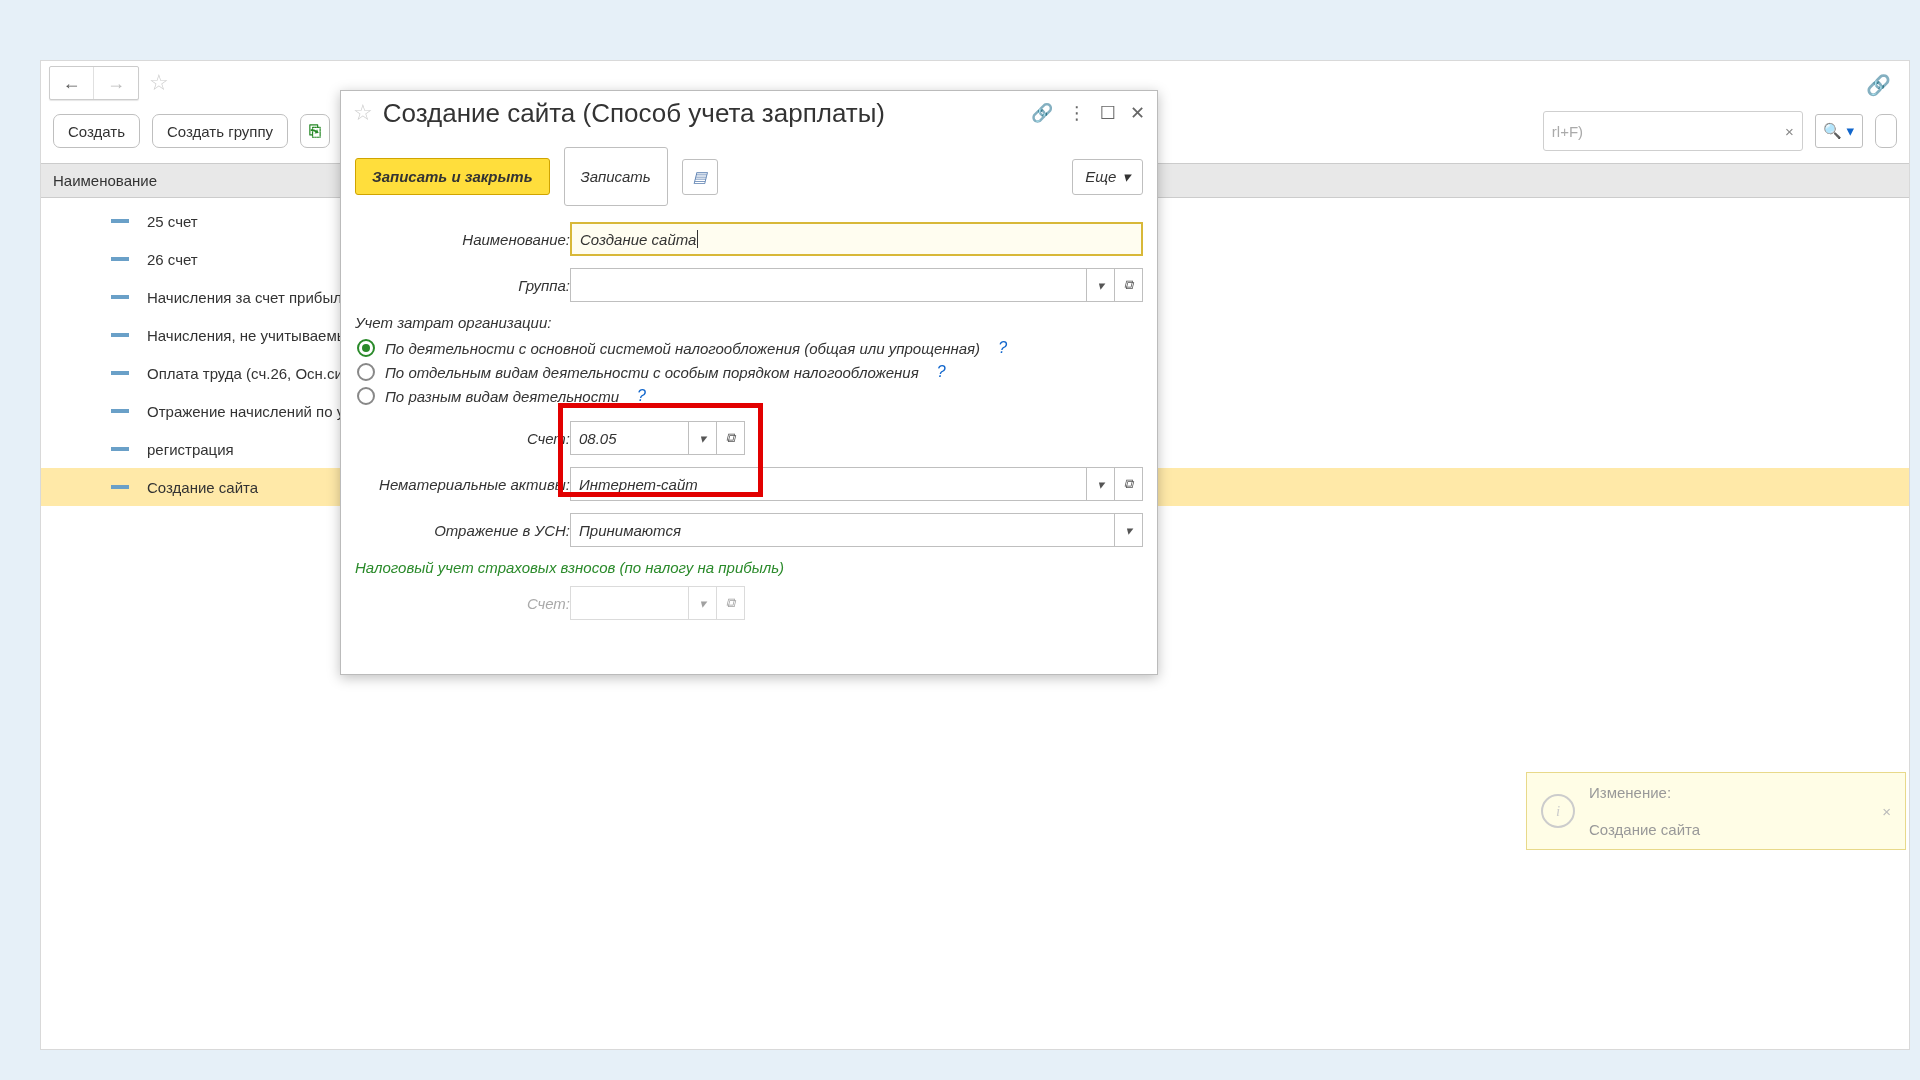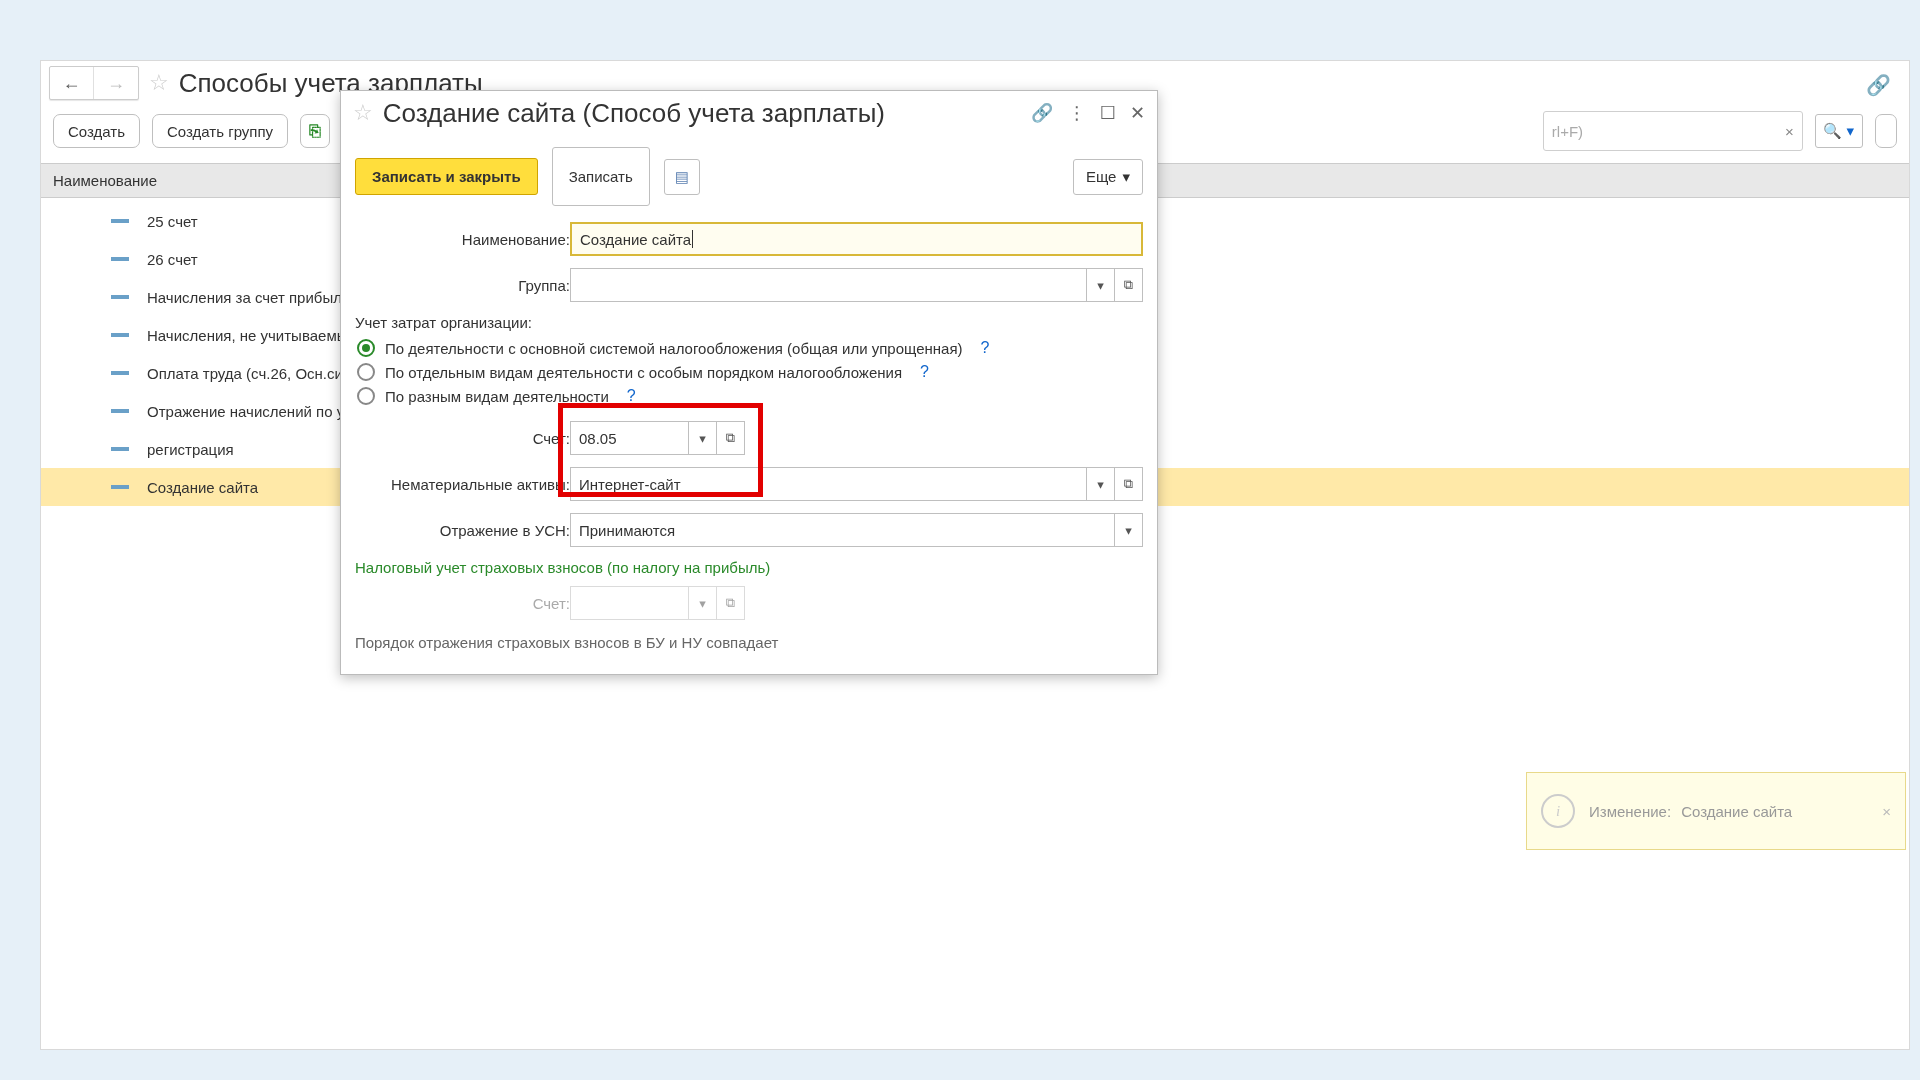--- a/index.html
+++ b/index.html
@@ -85,21 +85,21 @@
     width: 818px; height: 585px;
     background: #fff; border: 1px solid #bbb;
     box-shadow: 0 3px 12px rgba(0,0,0,0.25);
   }
   .dialog-header {
     display: flex; align-items: center; padding: 8px 12px; height: 44px;
   }
   .dialog-title { font-size: 26px; color: #333; }
   .dialog-controls { margin-left: auto; display:flex; gap:14px; align-items:center; color:#666; }
   .dialog-controls span { cursor:pointer; font-size:18px; }
-  .dialog-body { padding: 12px 14px; }
+  .dialog-body { padding: 12px 14px; font-style: italic; }
   .d-toolbar { display:flex; gap:14px; margin-bottom: 16px; align-items:center;}
   .btn-yellow {
     background: #ffde3c; border: 1px solid #d0a400; font-weight: bold;
     padding: 9px 16px; border-radius: 3px; font-size: 15px;
   }
   .btn-plain {
     border: 1px solid #bfbfbf; background:#fff; padding:20px 16px; border-radius:3px;
     font-size:15px;
   }
   .btn-list-icon {
@@ -141,35 +141,34 @@
     width:380px; height:78px;
     background:#fffde6; border:1px solid #e8d98a;
     display:flex; align-items:center; padding:10px 14px; gap:14px;
     color:#999;
   }
   .notif .icon {
     width:34px; height:34px; border:2px solid #ccc; border-radius:50%;
     display:flex; align-items:center; justify-content:center; font-family: serif; font-style: italic;
     color:#ccc;
   }
-  .notif .lines { display:flex; flex-direction:row; gap:10px; }
+  .notif .lines { display:flex; flex-direction:column; gap:20px; }
   .notif .close { margin-left:auto; color:#bbb; }
 </style>
 </head>
 <body>
 
 <div class="main-window">
   <span class="link-icon-top">🔗</span>
   <div class="main-header">
     <div class="nav-btns">
       <div class="nav-btn">←</div>
       <div class="nav-btn">→</div>
     </div>
     <span class="star-icon">☆</span>
-    <span class="page-title">Способы учета зарплаты</span>
   </div>
   <div class="main-toolbar">
     <div class="btn">Создать</div>
     <div class="btn">Создать группу</div>
     <div class="btn btn-small">
         <span class="btn-icon-green">⎘</span>
       </div>
     <div class="search-box">
       <span>rl+F)</span>
       <span class="search-x">×</span>
@@ -303,21 +302,20 @@
 
     <div class="form-row" style="margin-top:10px">
       <div class="form-label disabled-label">Счет:</div>
       <div class="input-dd" style="flex:0 0 175px; opacity:0.55">
         <div class="main"></div>
         <div class="arrow">▾</div>
         <div class="open">⧉</div>
       </div>
     </div>
 
-    <div class="note">Порядок отражения страховых взносов в БУ и НУ совпадает</div>
   </div>
 
   <div class="red-box" style="left:217px; top:312px; width:205px; height:94px;"></div>
 </div>
 
 <div class="notif">
   <div class="icon">i</div>
   <div class="lines">
     <span>Изменение:</span>
     <span>Создание сайта</span>

